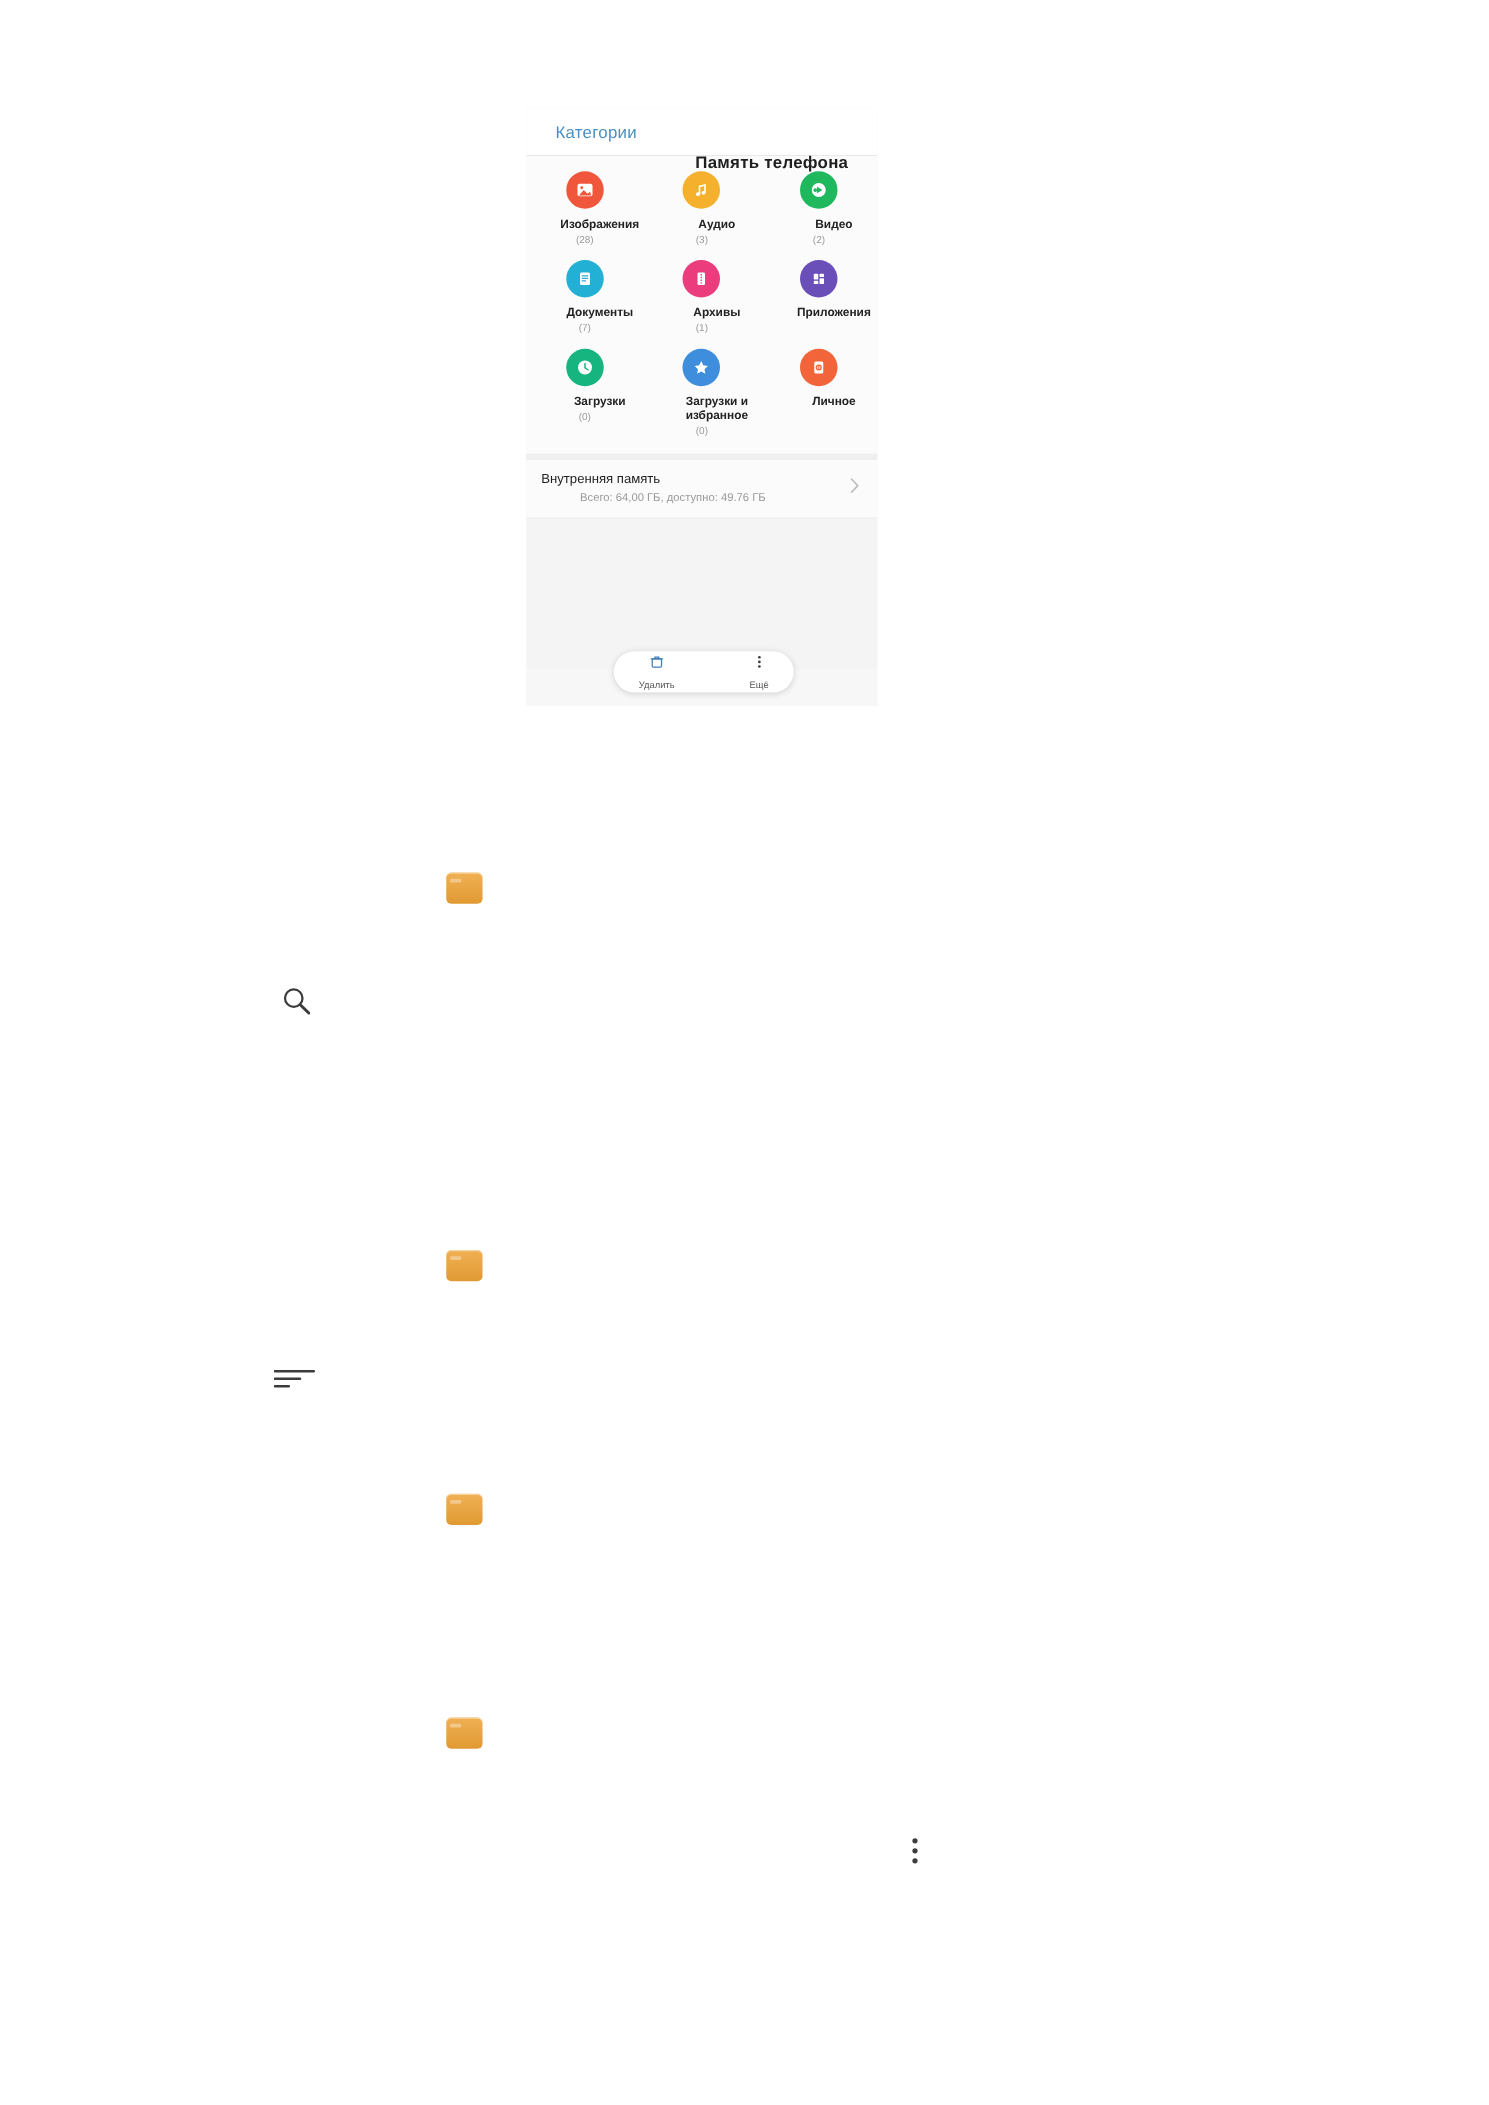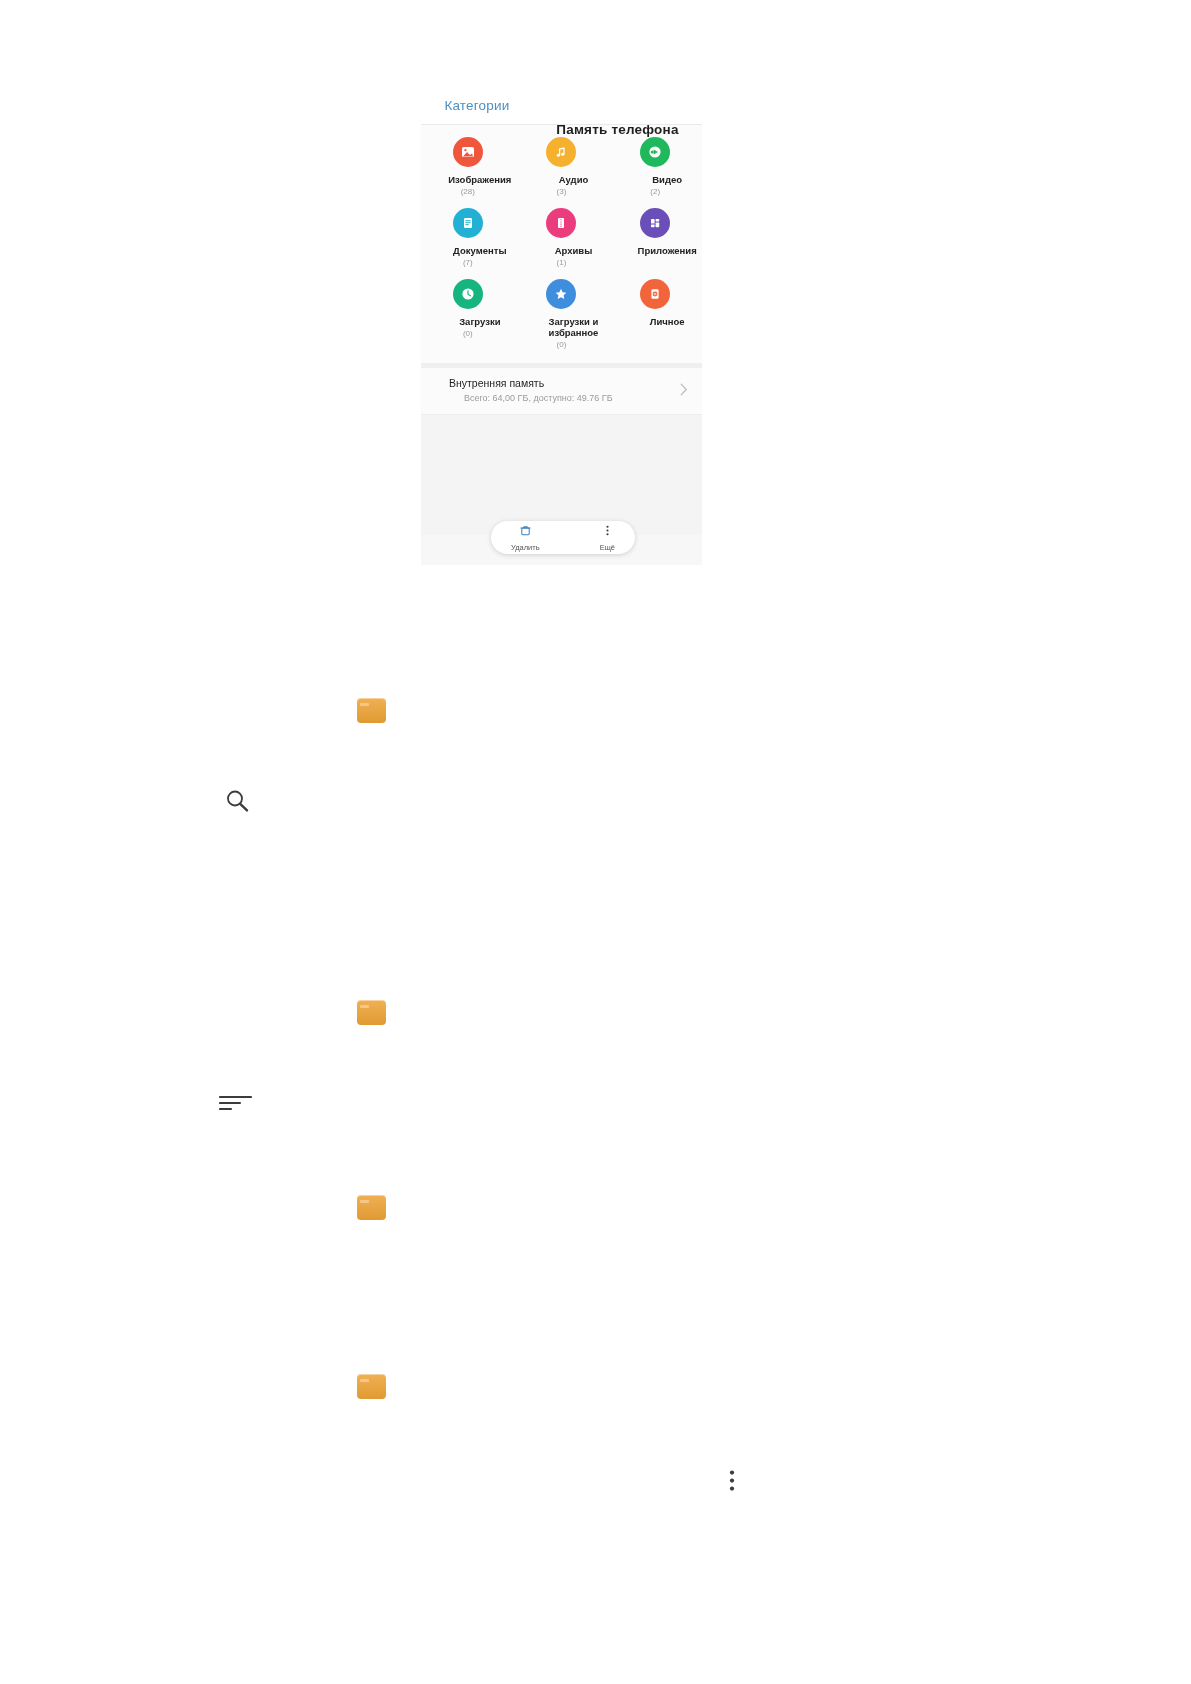--- a/index.html
+++ b/index.html
@@ -35,21 +35,21 @@
     font-size:9.5px;color:#222;margin-top:7px;text-align:center;
     line-height:11px;max-width:74px;font-weight:bold;padding-left:24px;
   }
   .ccount{font-size:8px;color:#9a9a9a;margin-top:2px;}
   
   .divider{height:5px;background:#efefef;}
   .storage{
     background:#fbfbfb;padding:9px 12px 11px 12px;position:relative;
     border-bottom:1px solid #ededed;
   }
-  .st-title{font-size:10.5px;color:#1f1f1f;margin-left:16px;}
+  .st-title{font-size:10.5px;color:#1f1f1f;}
   .st-sub{font-size:9px;color:#9b9b9b;margin-top:4px;margin-left:31px;}
   .chev{position:absolute;right:14px;top:50%;transform:translateY(-50%);}
   .filler{background:#f4f4f4;height:120px;}
   
   .actionbar{
     position:absolute;left:70px;bottom:11px;width:144px;height:33px;
     background:#ffffff;border-radius:17px;
     box-shadow:0 1px 5px rgba(0,0,0,.16);
     display:flex;align-items:center;justify-content:space-around;gap:20px;
   }

